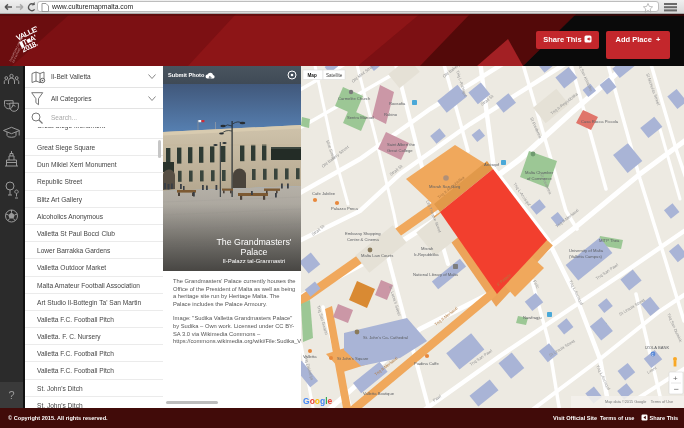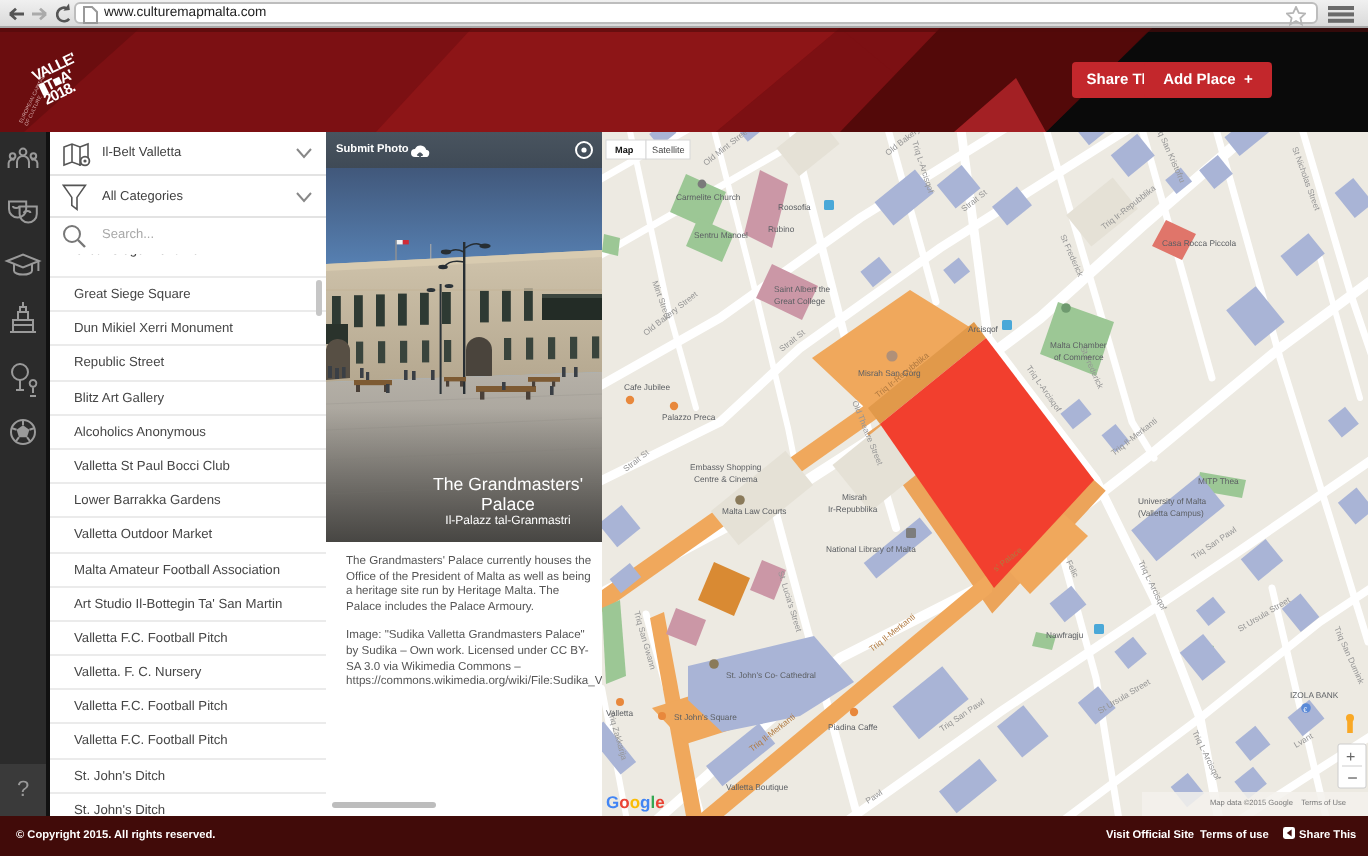--- a/index.html
+++ b/index.html
@@ -74,21 +74,21 @@
    <div style="font-size:7.5px;line-height:6.6px;letter-spacing:-0.5px;">▮T■A'</div>
    <div style="font-size:7.5px;line-height:6.6px;letter-spacing:-0.5px;">2018.</div>
  </div>
  <div class="abs" style="left:3px;top:32px;width:30px;height:5px;transform:rotate(-64deg);color:#d8b0b0;font-size:2.6px;line-height:3px;">EUROPEAN CAPITAL OF CULTURE</div>
  <div class="hbtn" style="left:536px;top:17px;width:63px;height:18px;">Share This
    <svg style="vertical-align:-1px" width="8" height="8">
           <rect x="0.5" y="0.5" width="7" height="7" rx="1.5" fill="#fff"></rect>
           <path d="M5.5 2.2 L2.8 4 L5.5 5.8 z" fill="#c3272c"></path>
           <rect x="4.8" y="3.4" width="1.6" height="1.2" fill="#c3272c"></rect>
         </svg></div>
- <div class="hbtn" style="left:572px;top:17px;width:64px;height:18px;">Add Place&nbsp;&nbsp;+</div>
+ <div class="hbtn" style="left:606px;top:17px;width:64px;height:28px;">Add Place&nbsp;&nbsp;+</div>
 </div>
 
 <div id="sidebar" class="abs">
  <svg width="23" height="342" style="display:block">
   <g stroke="#9a9a9a" fill="none" stroke-width="1">
 
    <circle cx="11.5" cy="10" r="1.7"></circle>
           <path d="M8.5 18 v-3 a3 3 0 0 1 6 0 v3"></path>
    <circle cx="6.3" cy="12" r="1.4"></circle>
           <path d="M4.3 18 v-2.5 a2 2 0 0 1 3 -1.5"></path>

